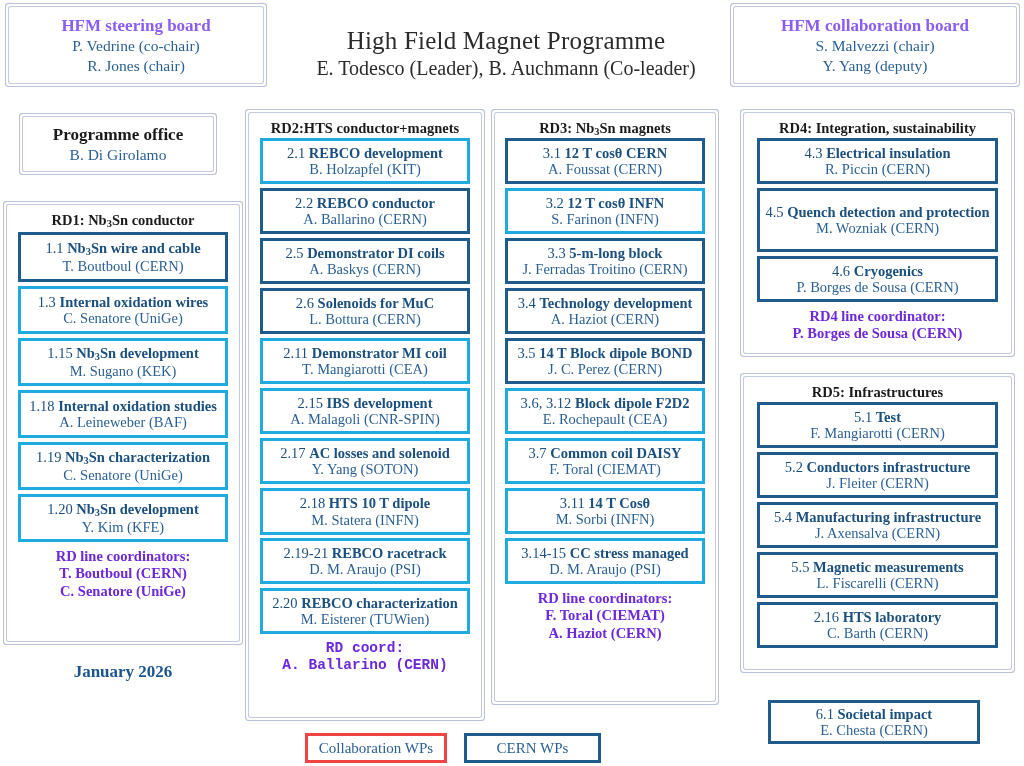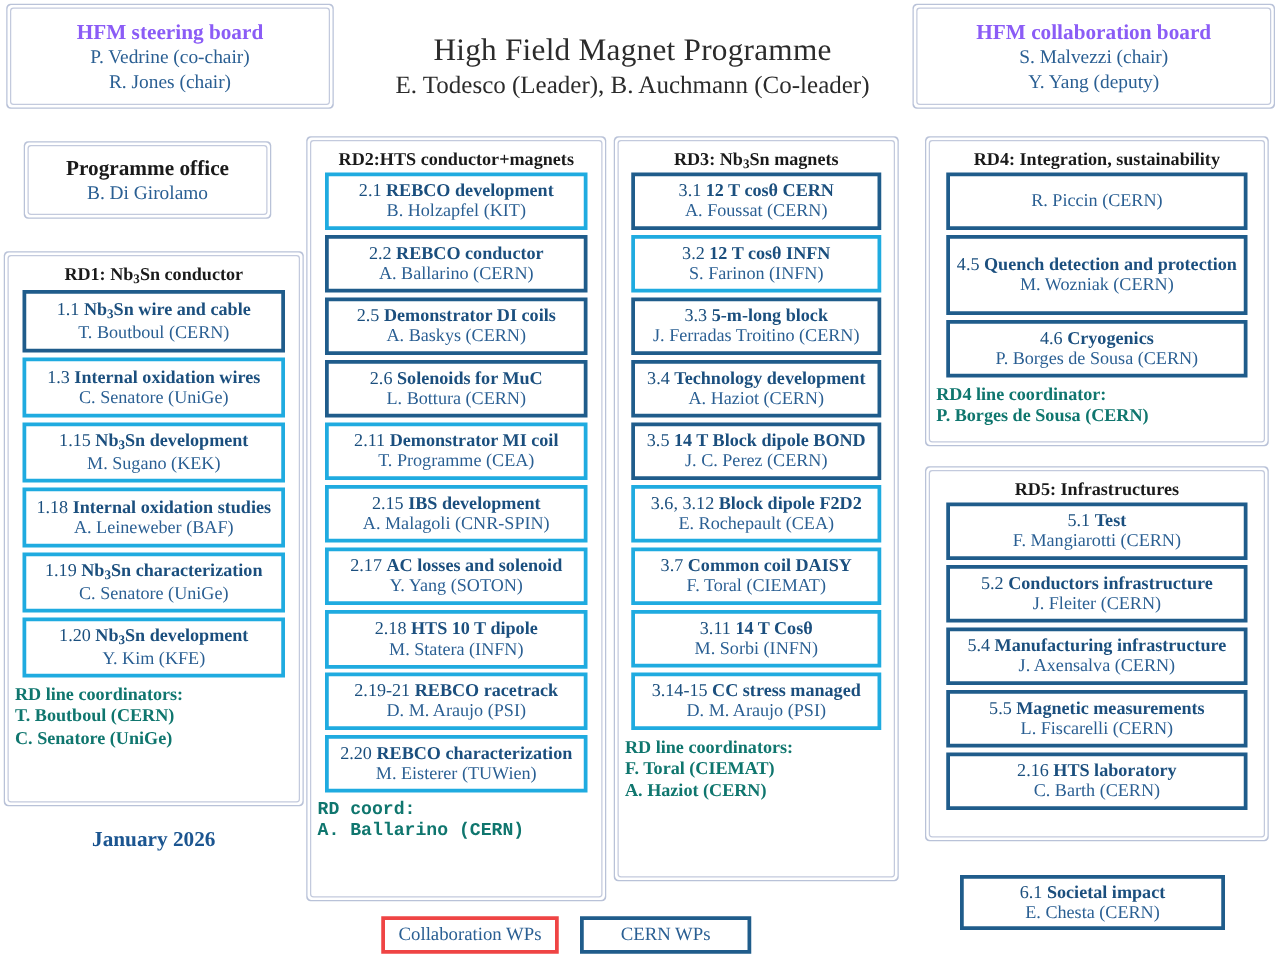--- a/index.html
+++ b/index.html
@@ -52,24 +52,24 @@
   .rd-head {
     text-align: center;
     font-weight: bold;
     font-size: 14.5px;
     color: #1a1a1a;
     line-height: 1.1;
   }
 
   
   .coord {
-    text-align: left;
+    text-align: center;
     font-weight: bold;
     font-size: 14.5px;
-    color: #0f766e;
+    color: #6d28d9;
     line-height: 1.2;
   }
 
   
   .board { text-align: center; }
   .board .bt {
     font-weight: bold;
     font-size: 17px;
     color: #8b5cf6;
     line-height: 1.25;
@@ -205,21 +205,21 @@
 <div class="abs wp cern" style="left: 260px; top: 238px; width: 210px; height: 46px;">
     <div class="t1"><span>2.5 </span><b>Demonstrator DI coils</b></div>
     <div class="t2">A. Baskys (CERN)</div>
   </div>
 <div class="abs wp cern" style="left: 260px; top: 288px; width: 210px; height: 46px;">
     <div class="t1"><span>2.6 </span><b>Solenoids for MuC</b></div>
     <div class="t2">L. Bottura (CERN)</div>
   </div>
 <div class="abs wp collab" style="left: 260px; top: 338px; width: 210px; height: 46px;">
     <div class="t1"><span>2.11 </span><b>Demonstrator MI coil</b></div>
-    <div class="t2">T. Programme (CEA)</div>
+    <div class="t2">T. Mangiarotti (CEA)</div>
   </div>
 <div class="abs wp collab" style="left: 260px; top: 388px; width: 210px; height: 46px;">
     <div class="t1"><span>2.15 </span><b>IBS development</b></div>
     <div class="t2">A. Malagoli (CNR-SPIN)</div>
   </div>
 <div class="abs wp collab" style="left: 260px; top: 438px; width: 210px; height: 46px;">
     <div class="t1"><span>2.17 </span><b>AC losses and solenoid</b></div>
     <div class="t2">Y. Yang (SOTON)</div>
   </div>
 <div class="abs wp collab" style="left: 260px; top: 488px; width: 210px; height: 47px;">
@@ -275,20 +275,21 @@
     <div class="t1"><span>3.14-15 </span><b>CC stress managed</b></div>
     <div class="t2">D. M. Araujo (PSI)</div>
   </div>
 <div class="abs coord" style="left: 500px; top: 590px; width: 210px;">
     <div>RD line coordinators:</div>
     <div>F. Toral (CIEMAT)</div>
     <div>A. Haziot (CERN)</div>
   </div>
 <div class="abs rd-head" style="left: 751px; top: 121px; width: 253px;">RD4: Integration, sustainability</div>
 <div class="abs wp cern" style="left: 757px; top: 138px; width: 241px; height: 46px;">
+    <div class="t1"><span>4.3 </span><b>Electrical insulation</b></div>
     <div class="t2">R. Piccin (CERN)</div>
   </div>
 <div class="abs wp cern" style="left: 757px; top: 188px; width: 241px; height: 64px;">
     <div class="t1"><span>4.5  </span><b>Quench detection and protection</b></div>
     <div class="t2">M. Wozniak (CERN)</div>
   </div>
 <div class="abs wp cern" style="left: 757px; top: 256px; width: 241px; height: 46px;">
     <div class="t1"><span>4.6 </span><b>Cryogenics</b></div>
     <div class="t2">P. Borges de Sousa (CERN)</div>
   </div>

